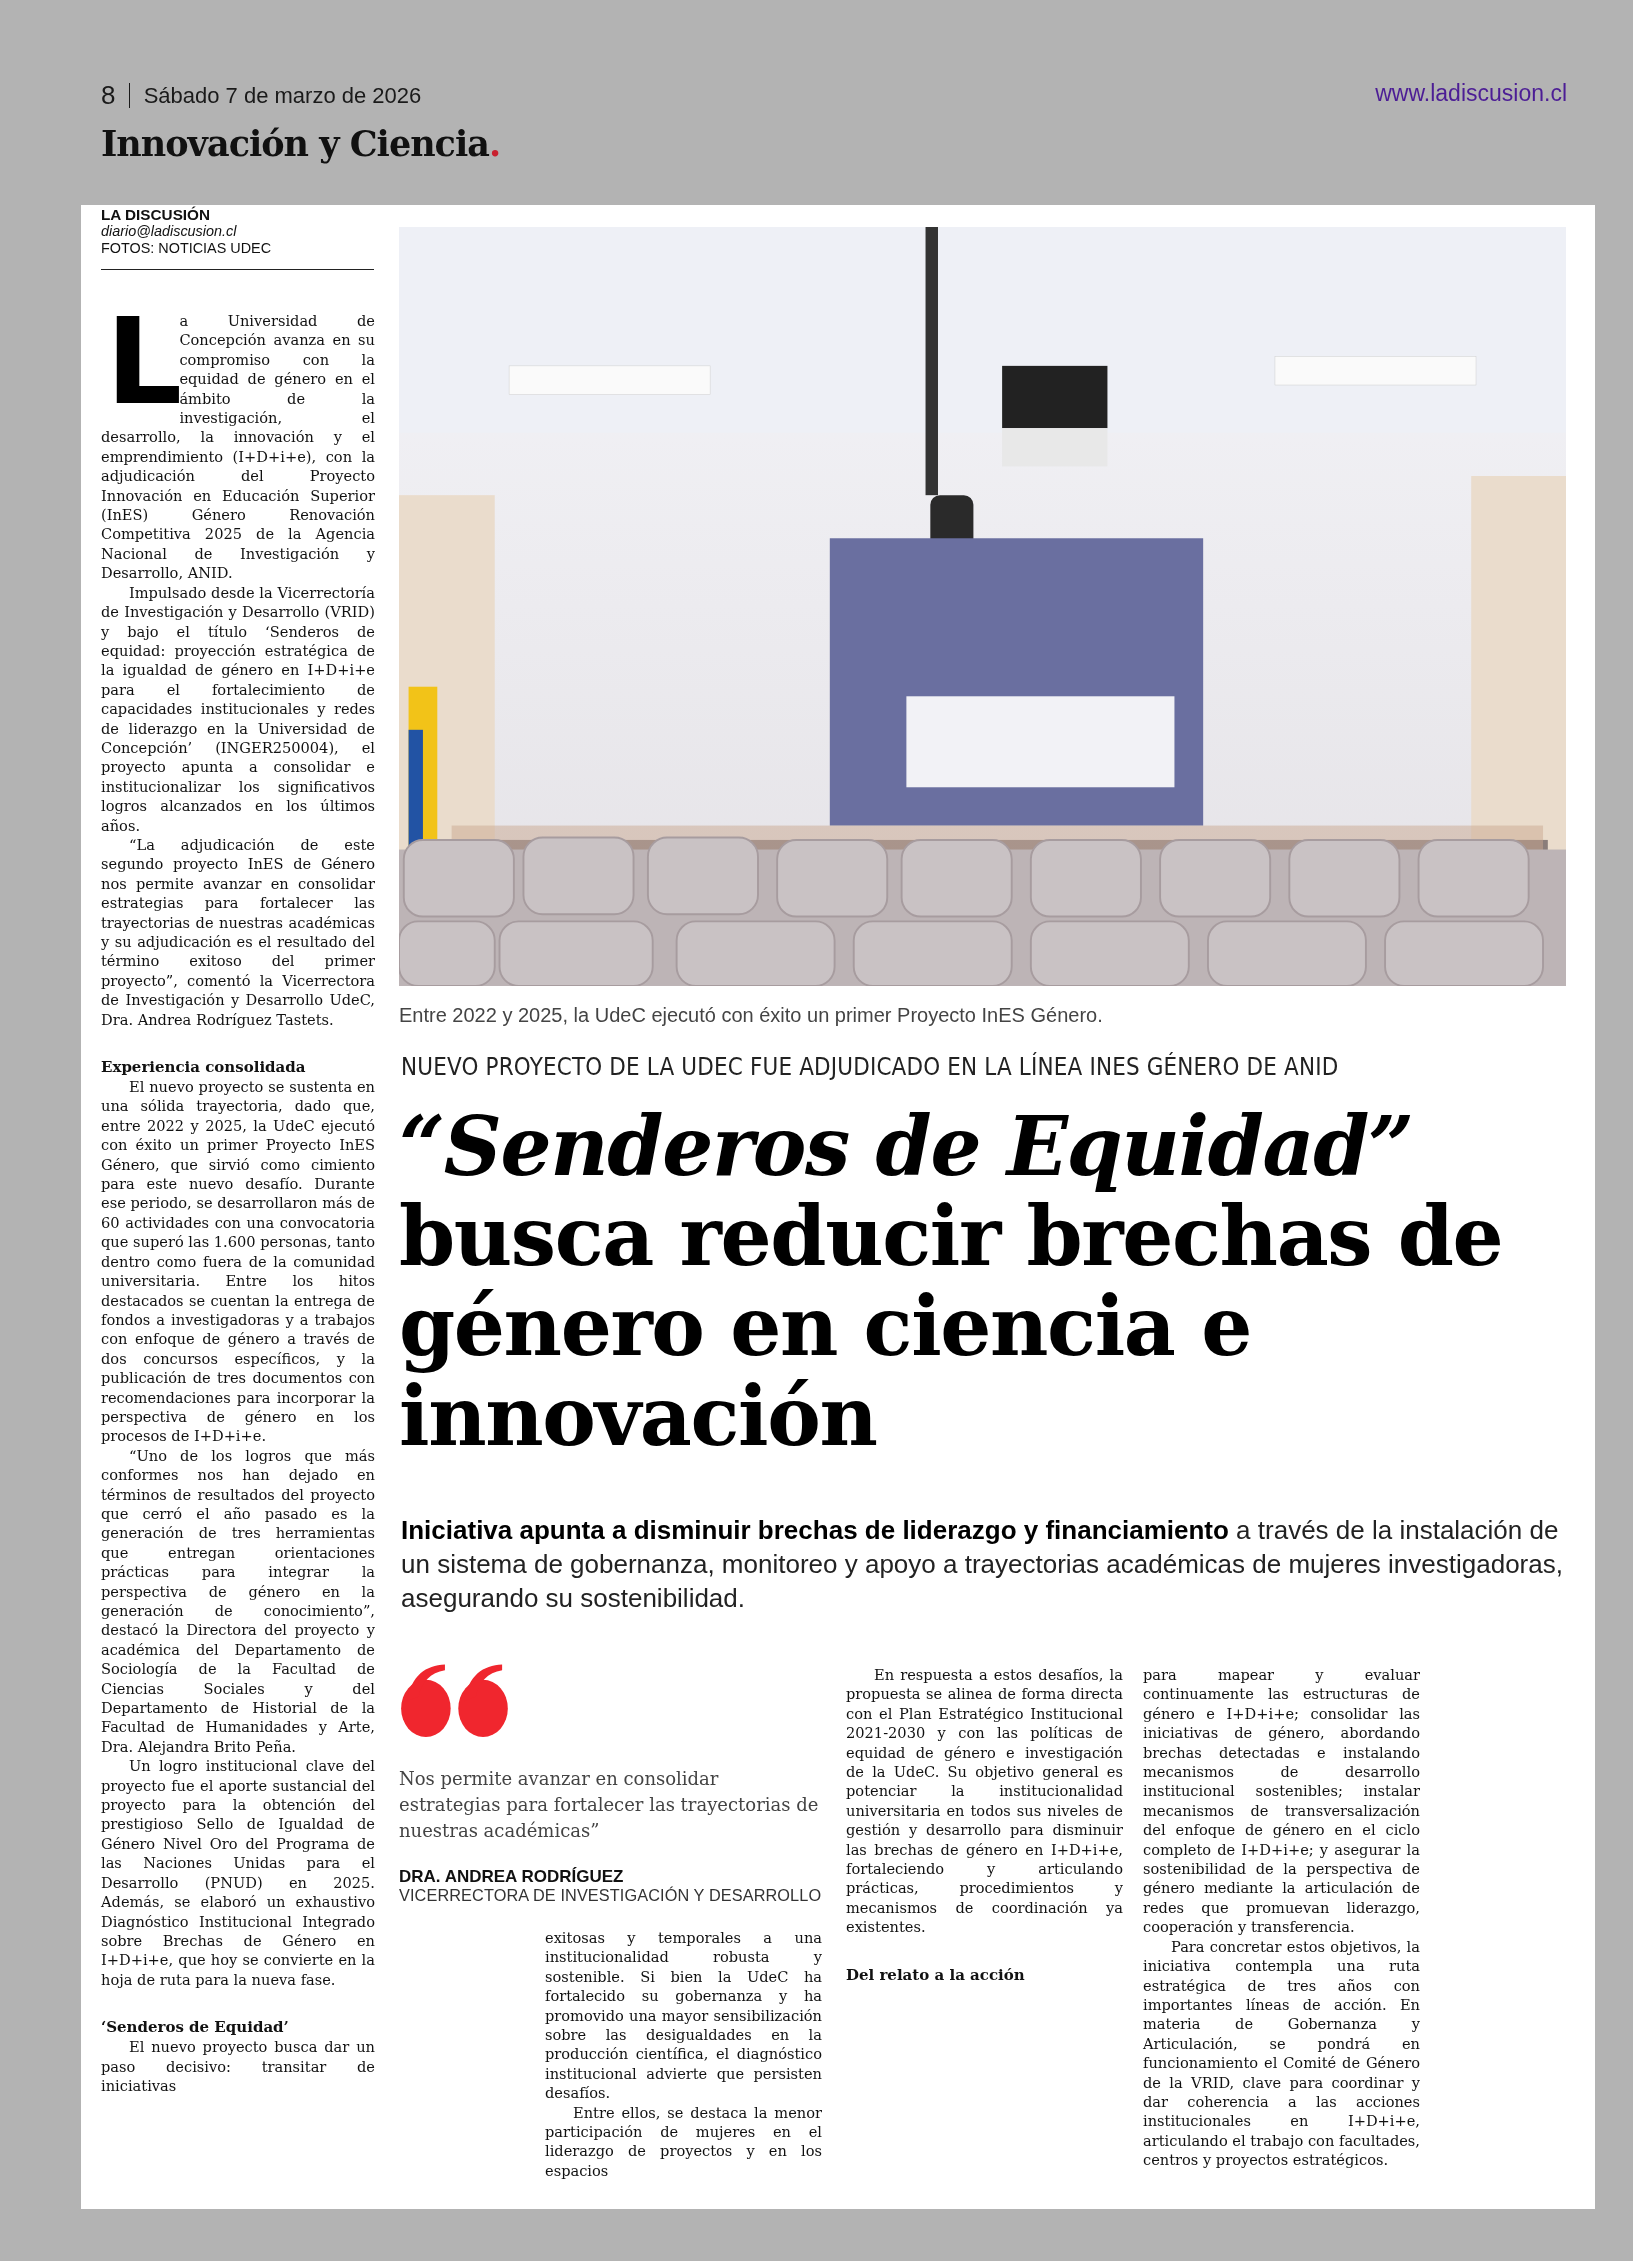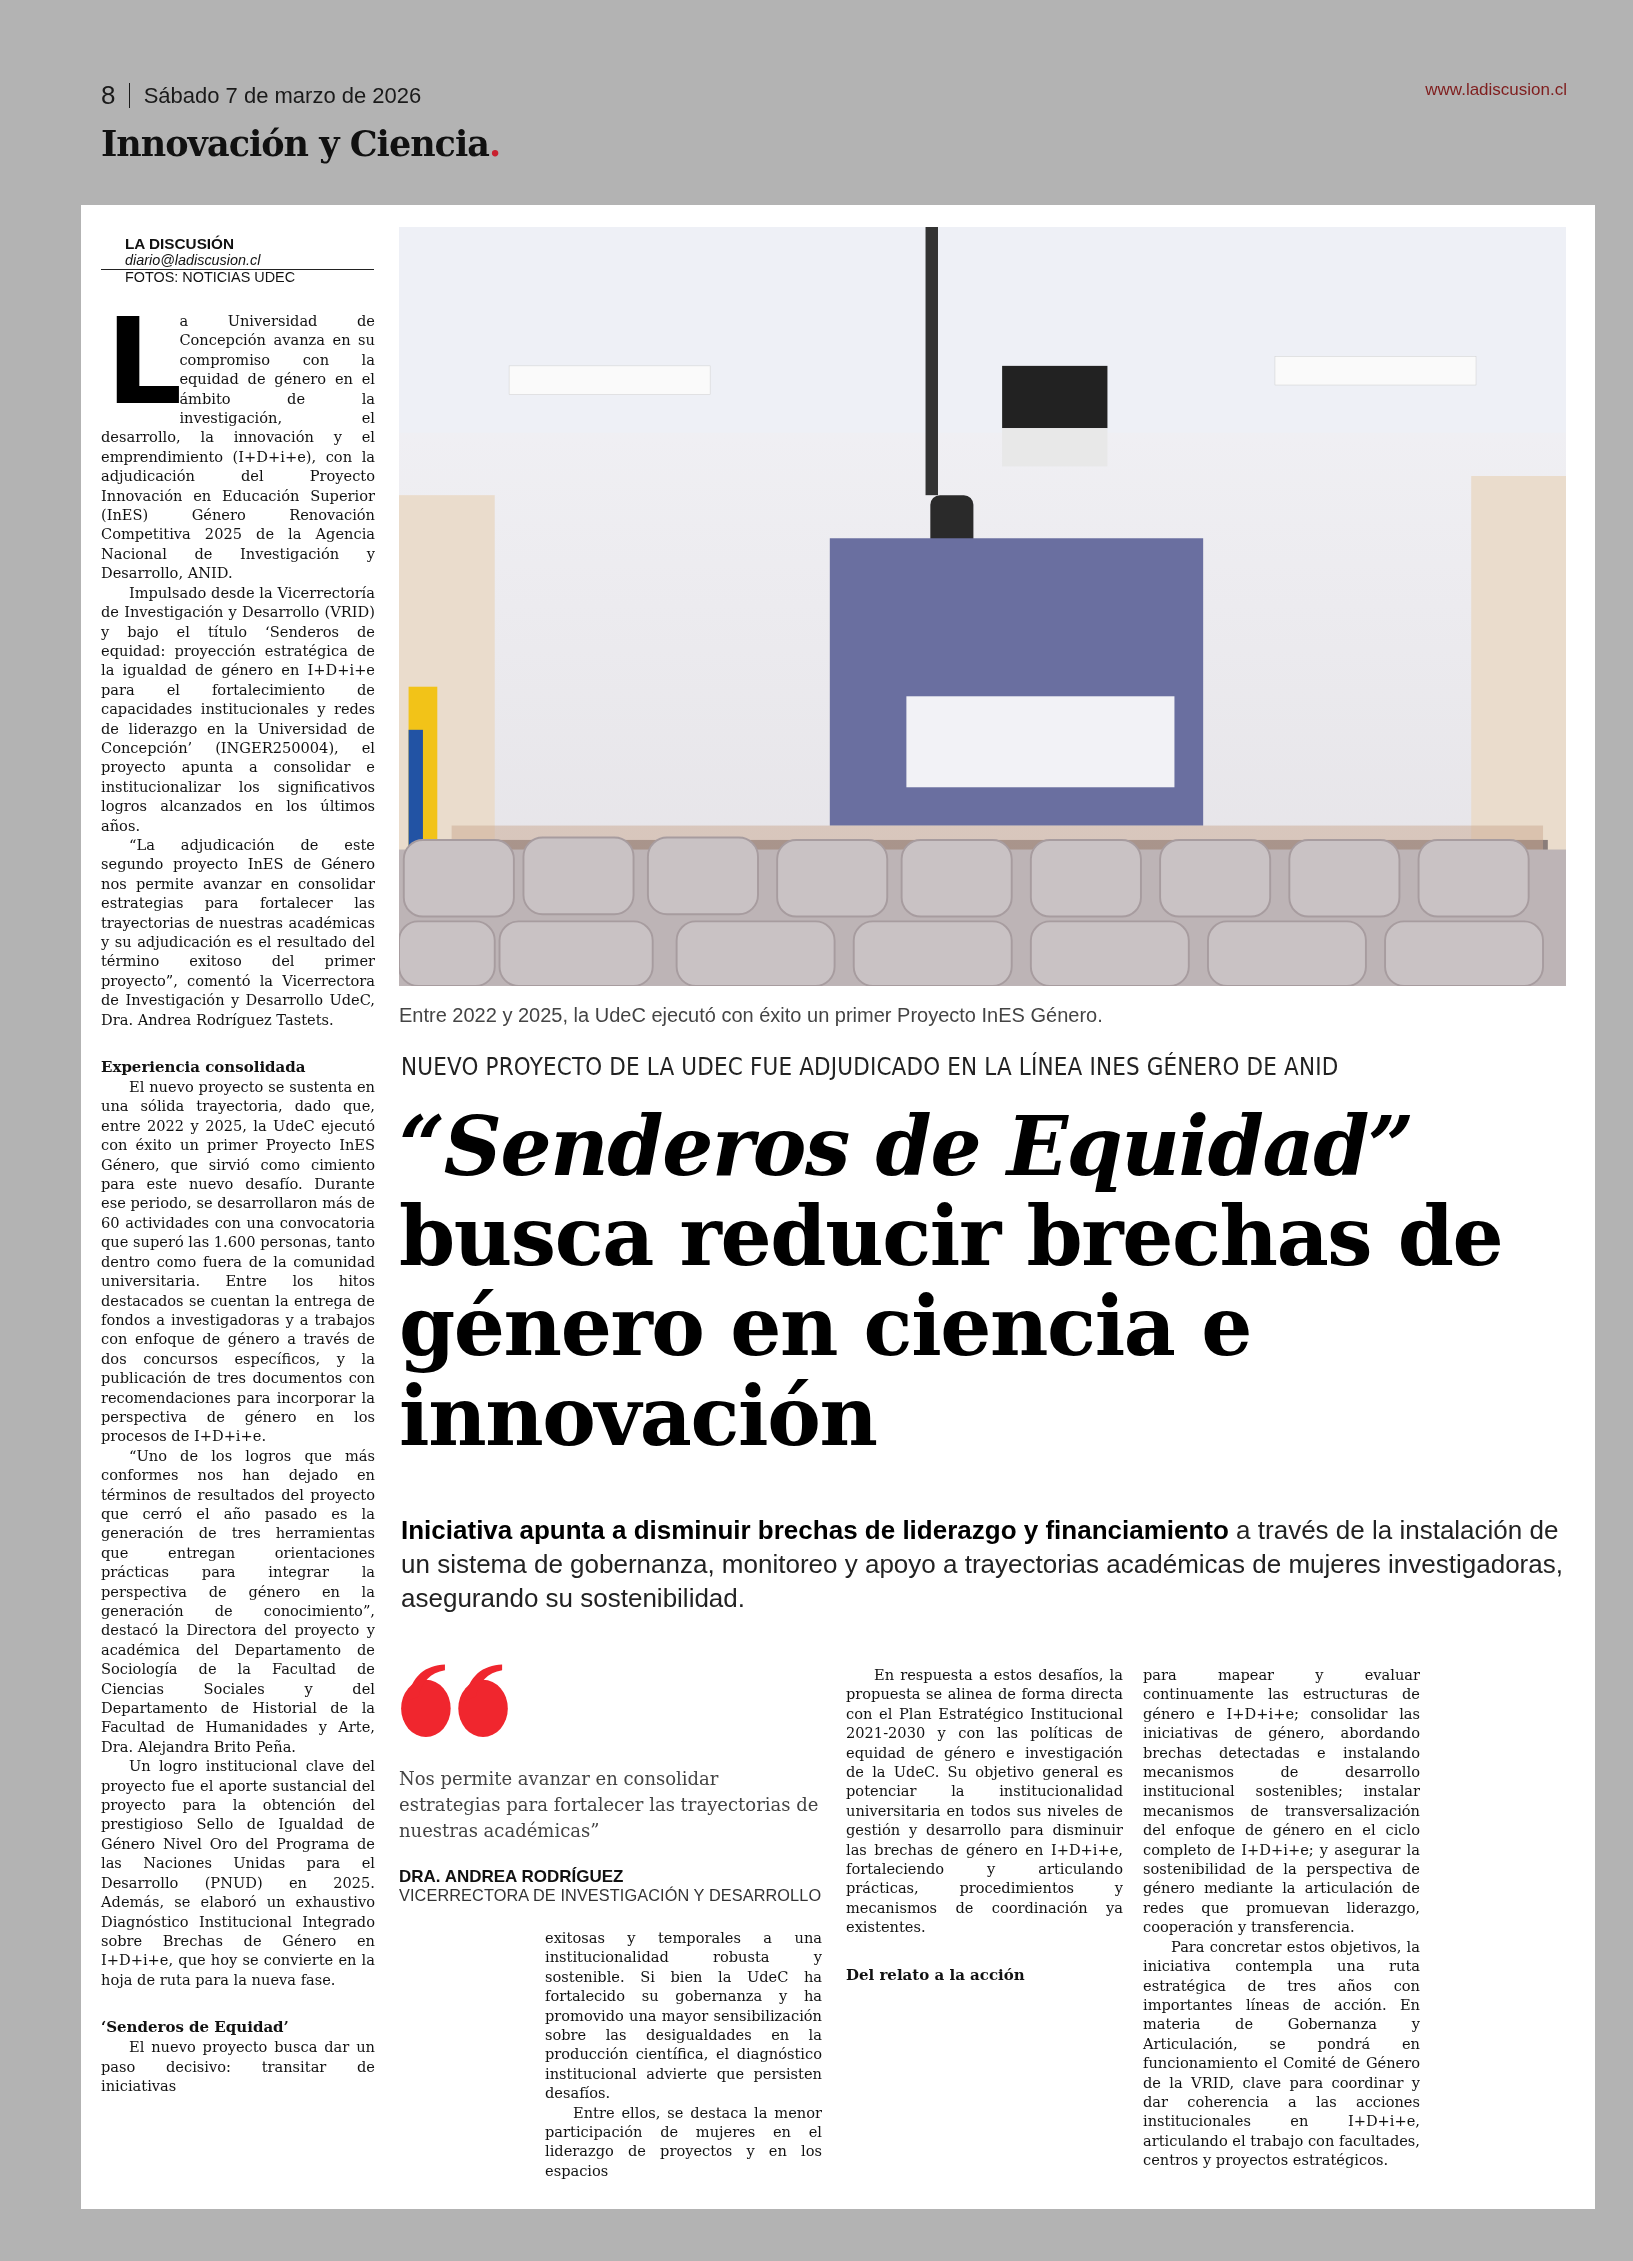--- a/index.html
+++ b/index.html
@@ -3,29 +3,29 @@
 <meta charset="utf-8">
 <style>
   * { box-sizing: border-box; margin: 0; padding: 0; }
   html, body { width: 1634px; height: 2261px; background: #b3b3b3; overflow: hidden; }
   body { position: relative; font-family: "DejaVu Serif", serif; color: #111; }
 
   
   .mast-top { position: absolute; left: 101px; top: 80px; display: flex; align-items: center; gap: 13.4px; font-family: "Liberation Sans", sans-serif; font-size: 22px; color: #1a1a1a; }
   .mast-top .page-num { font-size: 26px; }
   .mast-top .sep { width: 1.4px; height: 25px; background: #1a1a1a; }
-  .mast-url { position: absolute; right: 67px; top: 80px; font-family: "Liberation Sans", sans-serif; font-size: 17px; color: #7f1d1d; }
+  .mast-url { position: absolute; right: 67px; top: 80px; font-family: "Liberation Sans", sans-serif; font-size: 23px; color: #4c1d95; }
   .section-title { position: absolute; left: 101px; top: 123px; font-family: "DejaVu Serif", serif; font-weight: bold; font-size: 35px; color: #111; letter-spacing: -1px; }
   .section-title .dot { color: #c8202e; }
 
   
   .paper { position: absolute; left: 81px; top: 205px; width: 1514px; height: 2004px; background: #fff; }
 
   
-  .credit { position: absolute; left: 101px; top: 236px; width: 273px; font-family: "Liberation Sans", sans-serif; font-size: 14.4px; line-height: 16.3px; margin-left: 24px; }
+  .credit { position: absolute; left: 101px; top: 207px; width: 273px; font-family: "Liberation Sans", sans-serif; font-size: 14.4px; line-height: 16.3px; }
   .credit .org { font-weight: bold; font-size: 15.3px; }
   .credit .email { font-style: italic; }
   .credit-rule { position: absolute; left: 101px; top: 269px; width: 273px; height: 1px; background: #222; }
 
   .col { position: absolute; font-family: "DejaVu Serif", serif; font-size: 14.6px; line-height: 19.4px; text-align: justify; hyphens: auto; color: #111; }
   .col p { text-indent: 28px; }
   .col p.noindent { text-indent: 0; }
   .col h3 { font-family: "DejaVu Serif", serif; font-weight: bold; font-size: 15px; line-height: 19px; margin-top: 29px; }
   .col-left { left: 101px; top: 311px; width: 274px; }
   .dropcap { float: left; font-family: "DejaVu Sans", sans-serif; font-weight: bold; font-size: 120px; line-height: 96px; height: 96px; width: 65px; margin: 2.9px 8.6px 0 4.8px; color: #000; }

